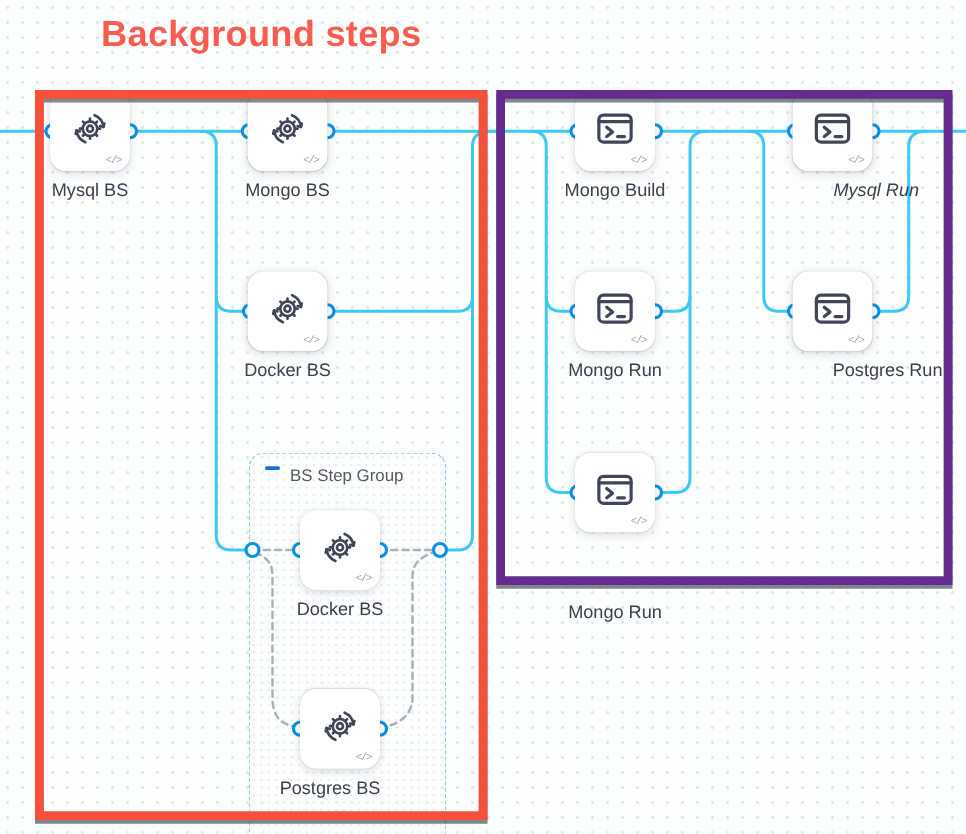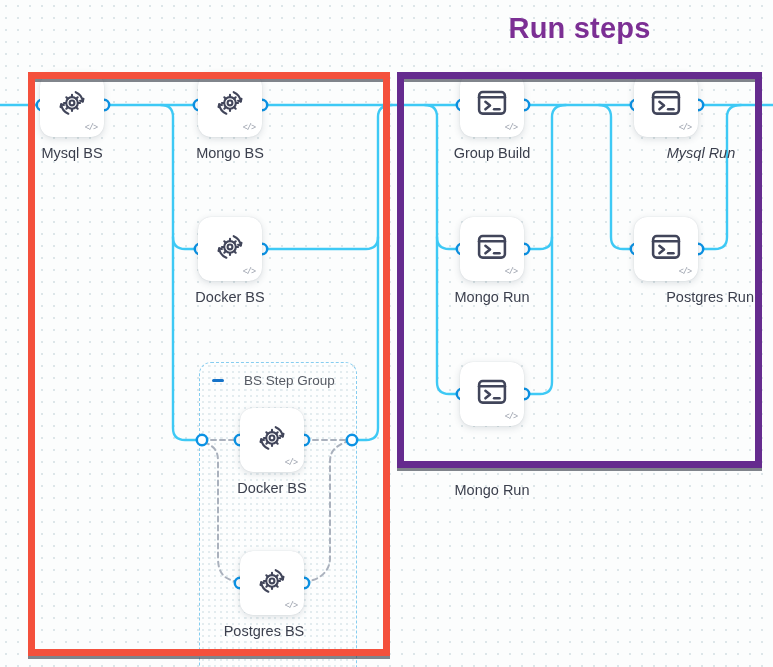--- a/index.html
+++ b/index.html
@@ -24,21 +24,21 @@
   #bg-box{left:28px;top:72px;width:348px;height:570px;border-color:#f4503c;}
   #run-box{left:397px;top:72px;width:351px;height:382px;border-color:#652b8e;}
   #step-group{
     position:absolute;left:199px;top:362px;width:156px;height:320px;
     border:1.6px dashed #86cdf0;border-radius:12px;z-index:1;
     background-color:rgba(255,255,255,0.45);
     background-image:radial-gradient(circle, #e3ecef 0.8px, rgba(0,0,0,0) 1px);
     background-size:6px 6px;
   }
   .group-header{
-    position:absolute;left:12px;top:10px;display:flex;align-items:center;gap:20px;
+    position:absolute;left:12px;top:10px;display:flex;gap:8px;
   }
   .minus-icon{width:12px;height:3px;border-radius:2px;background:#1673c9;}
   .group-label{font-size:13.5px;color:#565a63;}
   #wires{position:absolute;left:0;top:0;z-index:3;}
   .card{
     position:absolute;width:64px;height:64px;background:#ffffff;border-radius:13px;
     box-shadow:0 2px 7px rgba(45,62,80,0.16), 0 0 1px rgba(45,62,80,0.2);
     z-index:4;
   }
   .card svg.step-icon{position:absolute;left:50%;top:50%;transform:translate(-50%,-56%);}
@@ -186,21 +186,21 @@
       <div class="node-label" style="left: 194px; top: 623px;">Postgres BS</div>
       <div class="card" style="left: 460px; top: 73px;">
 <svg class="step-icon" width="36" height="36" viewBox="0 0 24 24" fill="none" stroke="#41455a" stroke-width="1.7" stroke-linecap="round" stroke-linejoin="round">
   <rect x="3.4" y="4.8" width="17.2" height="14.4" rx="2.4"></rect>
   <path d="M3.4,8.3 H20.6"></path>
   <path d="M7.6,11.3 l3.1,2.5 -3.1,2.5"></path>
   <path d="M13.4,16.3 h3.6"></path>
 </svg>
         <span class="code-badge">&lt;/&gt;</span>
       </div>
-      <div class="node-label" style="left: 422px; top: 145px;">Group Build</div>
+      <div class="node-label" style="left: 422px; top: 145px;">Mongo Build</div>
       <div class="card" style="left: 634px; top: 73px;">
 <svg class="step-icon" width="36" height="36" viewBox="0 0 24 24" fill="none" stroke="#41455a" stroke-width="1.7" stroke-linecap="round" stroke-linejoin="round">
   <rect x="3.4" y="4.8" width="17.2" height="14.4" rx="2.4"></rect>
   <path d="M3.4,8.3 H20.6"></path>
   <path d="M7.6,11.3 l3.1,2.5 -3.1,2.5"></path>
   <path d="M13.4,16.3 h3.6"></path>
 </svg>
         <span class="code-badge">&lt;/&gt;</span>
       </div>
       <div class="node-label" style="left: 631px; top: 145px; font-style: italic;">Mysql Run</div>
@@ -231,15 +231,15 @@
   <path d="M7.6,11.3 l3.1,2.5 -3.1,2.5"></path>
   <path d="M13.4,16.3 h3.6"></path>
 </svg>
         <span class="code-badge">&lt;/&gt;</span>
       </div>
       <div class="node-label" style="left: 422px; top: 434px; margin-top: 48px;">Mongo Run</div>
     </div>
 
   <div id="bg-box" class="annot-box"></div>
   <div id="run-box" class="annot-box"></div>
-  <div id="run-title" class="annot-title">Run steps</div>
+  <div id="bg-title" class="annot-title">Background steps</div>
 
 </div>
 
 </body></html>

